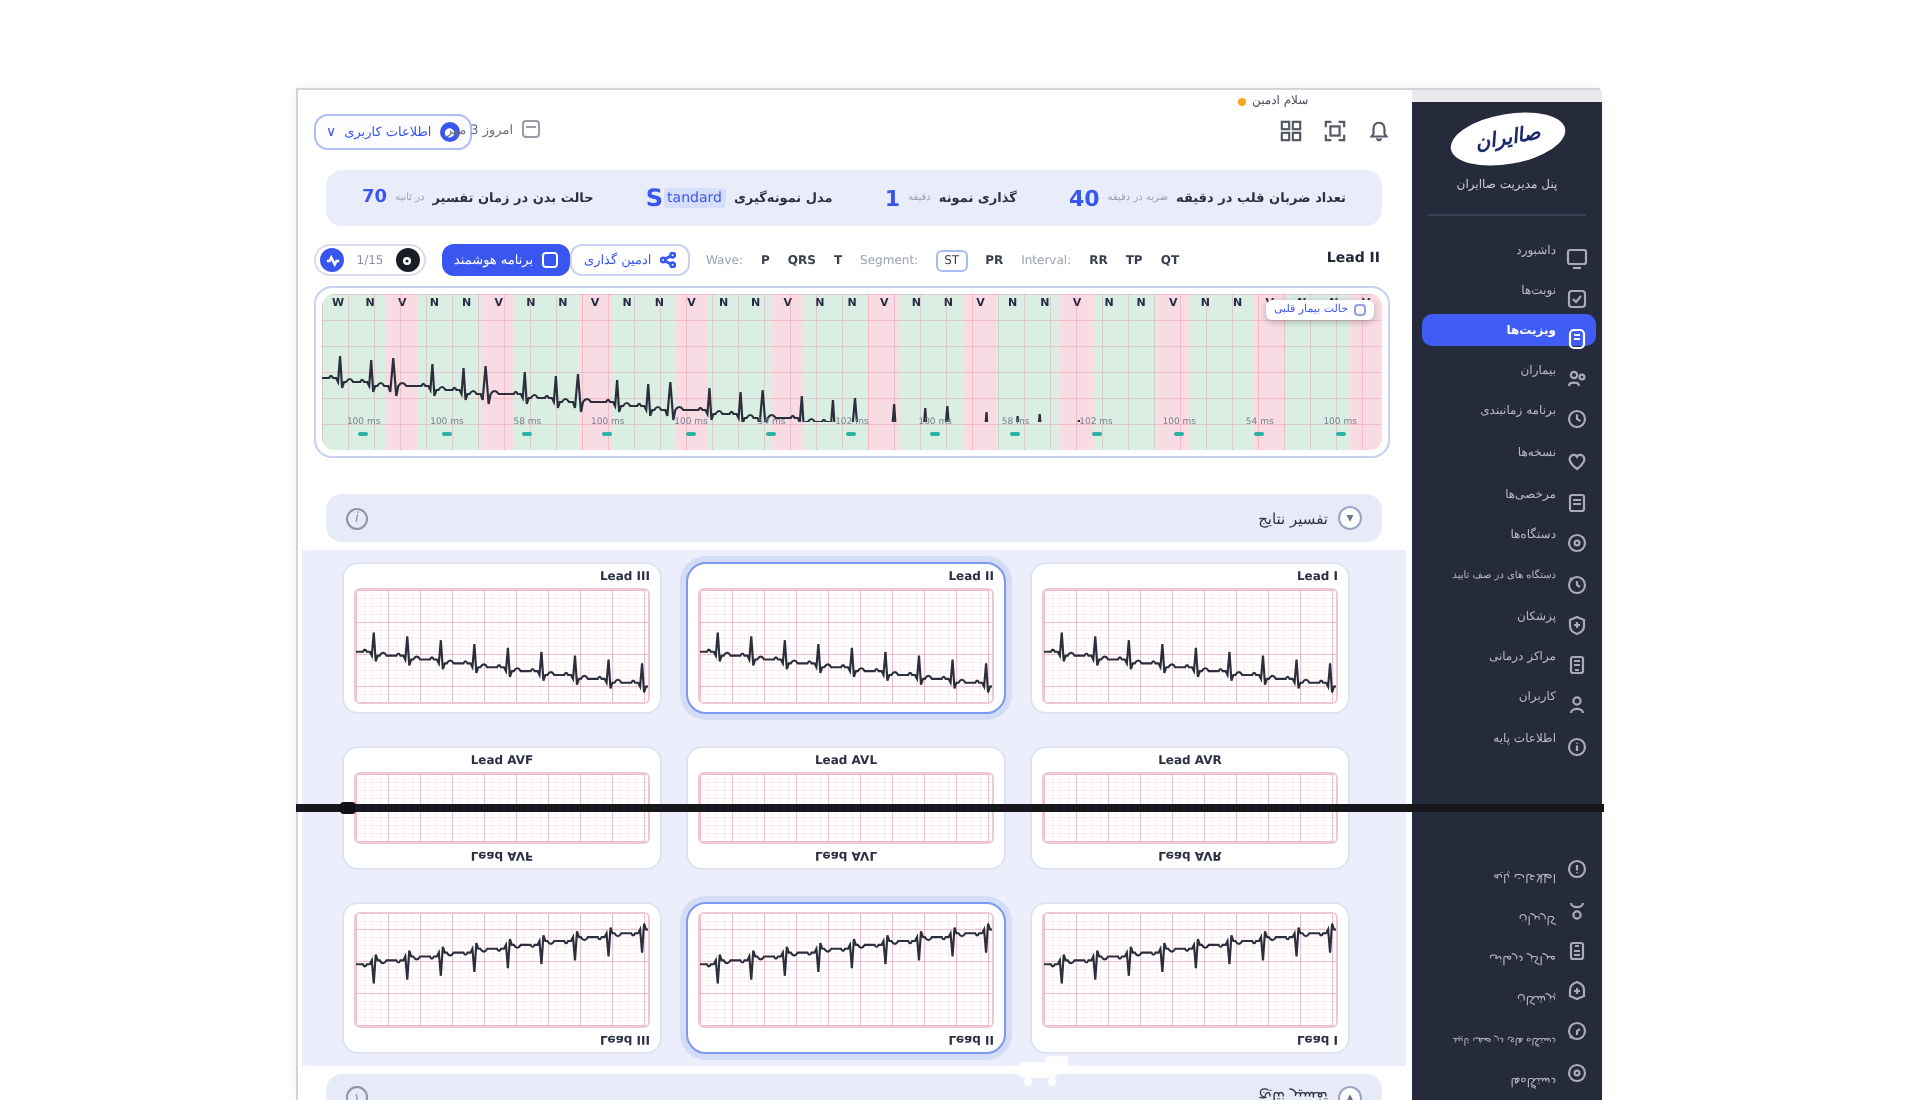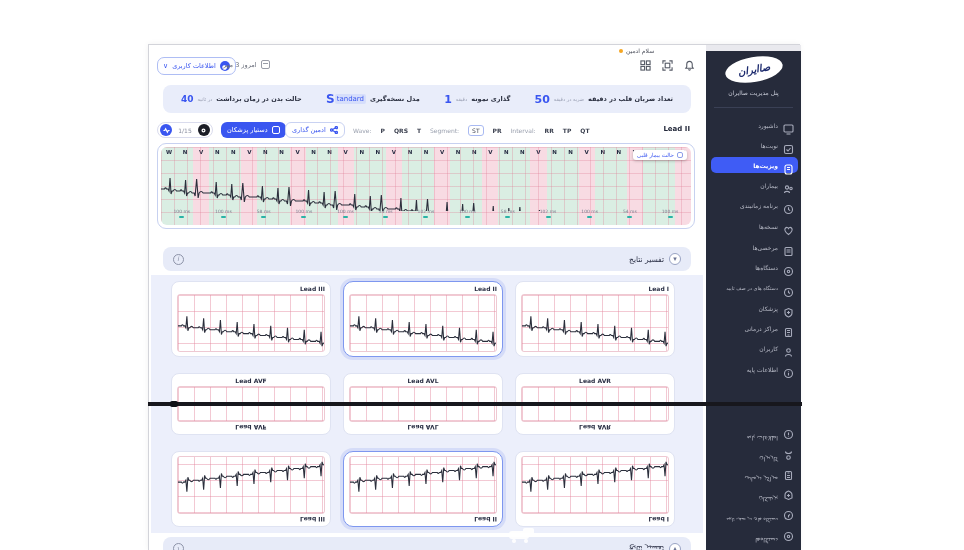--- a/index.html
+++ b/index.html
@@ -193,58 +193,58 @@
                     <path d="M6 1.5 C3.8 1.5 3 3.2 3 5 L3 7.5 L2 9 L10 9 L9 7.5 L9 5 C9 3.2 8.2 1.5 6 1.5 Z M5 10 a1 1 0 0 0 2 0"></path>
                   </svg>
               </span>
             </div>
           </div>
 
           <div class="statsbar">
             <div class="stat">
               <span class="lbl">تعداد ضربان قلب در دقیقه</span>
               <span class="unit">ضربه در دقیقه</span>
-              <span class="val">50</span>
+              <span class="val">40</span>
             </div>
             <div class="stat">
               <span class="lbl">گذاری نمونه</span>
               <span class="unit">دقیقه</span>
               <span class="val">1</span>
             </div>
             <div class="stat">
-              <span class="lbl">مدل نسخه‌گیری</span>
+              <span class="lbl">مدل نمونه‌گیری</span>
               <span class="std-wrap">
                 <span class="std-s">S</span>
                 <span class="std-rest">tandard</span>
               </span>
             </div>
             <div class="stat">
-              <span class="lbl">حالت بدن در زمان برداشت</span>
+              <span class="lbl">حالت بدن در زمان تفسیر</span>
               <span class="unit">در ثانیه</span>
-              <span class="val small">40</span>
+              <span class="val small">70</span>
             </div>
           </div>
 
           <div class="toolbar">
             <div class="scale-pill">
               <span class="pc blue">
                   <svg viewBox="0 0 8 8">
                     <path d="M0.5 4 H2 L3 2 L5 6 L6 4 H7.5"></path>
                   </svg>
                 </span>
               <span class="scale-lbl">1/15</span>
               <span class="pc dark">
                   <svg viewBox="0 0 8 8">
                     <circle cx="4" cy="4" r="1.6"></circle>
                   </svg>
                 </span>
             </div>
             <div class="btn-assist">
               <span class="bx"></span>
-              <span>دستیار پزشکان</span>
+              <span>برنامه هوشمند</span>
             </div>
             <div class="btn-share">
               <svg viewBox="0 0 8 8">
                   <circle cx="6.3" cy="1.6" r="1.1"></circle>
                   <circle cx="6.3" cy="6.4" r="1.1"></circle>
                   <circle cx="1.6" cy="4" r="1.1"></circle>
                   <path d="M2.6 3.5 L5.3 2 M2.6 4.5 L5.3 6"></path>
                 </svg>
               <span>ادمین گذاری</span>
             </div>

